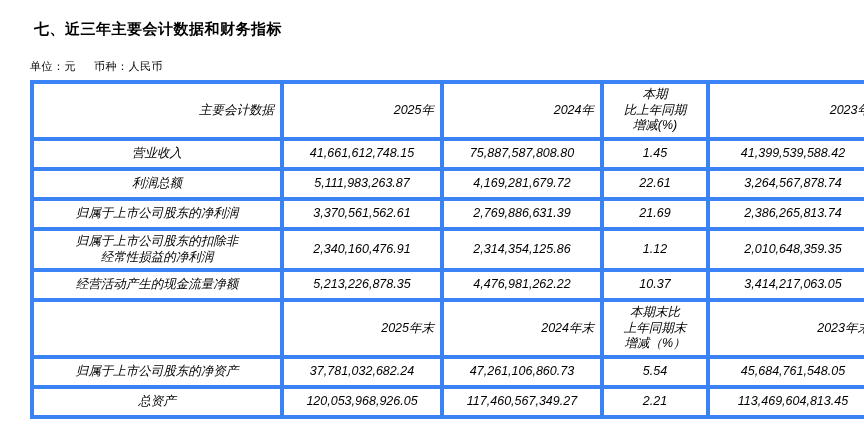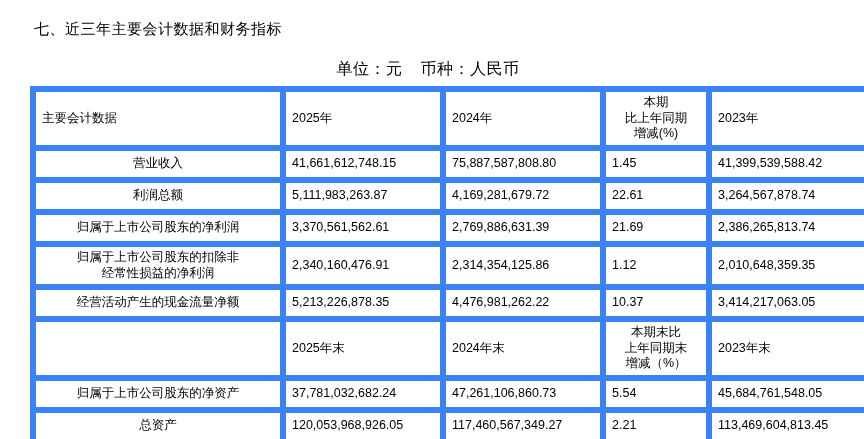--- a/index.html
+++ b/index.html
@@ -16,76 +16,77 @@
   }
   .page {
     position: relative;
     width: 864px;
     height: 439px;
     box-sizing: border-box;
     padding: 12px 30px 0 30px;
   }
   .section-title {
     font-size: 15px;
-    font-weight: normal;
+    font-weight: bold;
     letter-spacing: 0.5px;
     margin: 8px 0 0 4px;
   }
   .subsection-title {
     font-size: 15px;
     font-weight: bold;
     letter-spacing: 0.5px;
     margin: 22px 0 0 4px;
   }
   .unit-line {
-    text-align: center;
-    font-size: 16px;
+    text-align: left;
+    font-size: 11px;
     margin: 20px 8px 6px 0;
     letter-spacing: 0.5px;
   }
   .unit-line .unit-gap {
     display: inline-block;
     width: 18px;
   }
   table.fin {
     border-collapse: collapse;
     width: 804px;
     margin: 0 auto;
     table-layout: fixed;
     font-size: 12.5px;
   }
   table.fin td {
-    border: 6px solid #3b82f6;
+    border: 4px solid #3b82f6;
     padding: 3px 6px;
     vertical-align: middle;
     line-height: 1.25;
     height: 20px;
+    font-style: italic;
   }
   .col-label { width: 250px; }
   .col-y1 { width: 160px; }
   .col-y2 { width: 160px; }
   .col-chg { width: 106px; }
   .col-y3 { width: 170px; }
 
   td.hdr {
-    text-align: left;
+    text-align: right;
     font-weight: normal;
     padding: 6px 4px;
   }
   td.hdr-multiline {
     text-align: center;
     line-height: 1.35;
     padding: 4px 4px;
   }
   td.label {
     text-align: center;
     padding-left: 6px;
   }
   td.num {
-    text-align: left;
+    text-align: center;
     padding-right: 8px;
   }
   td.tall {
     height: 42px;
   }
 </style>
 </head>
 <body>
 
 <div class="page">

